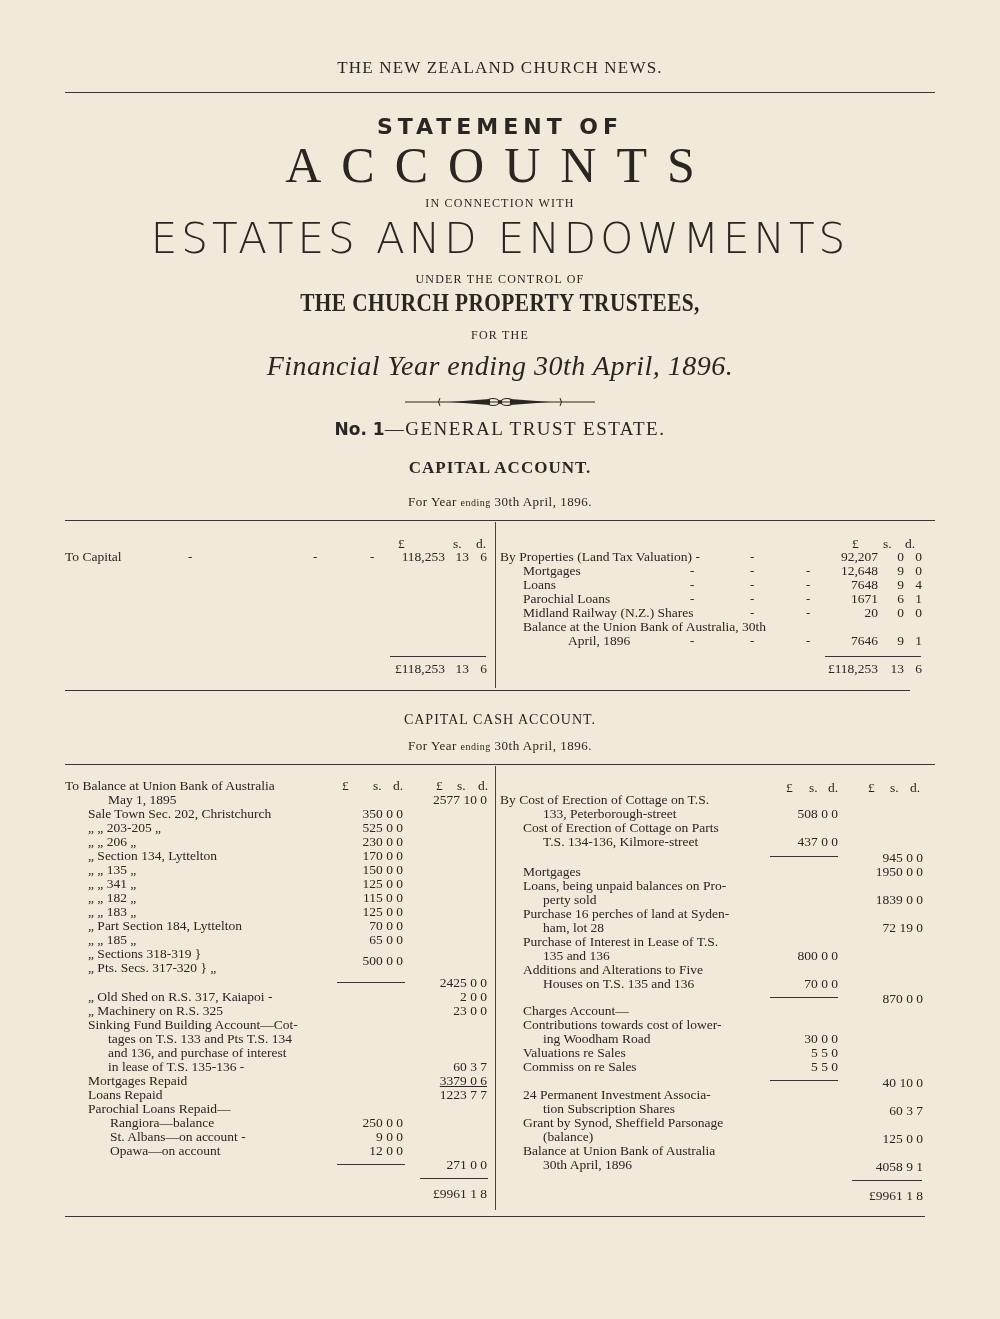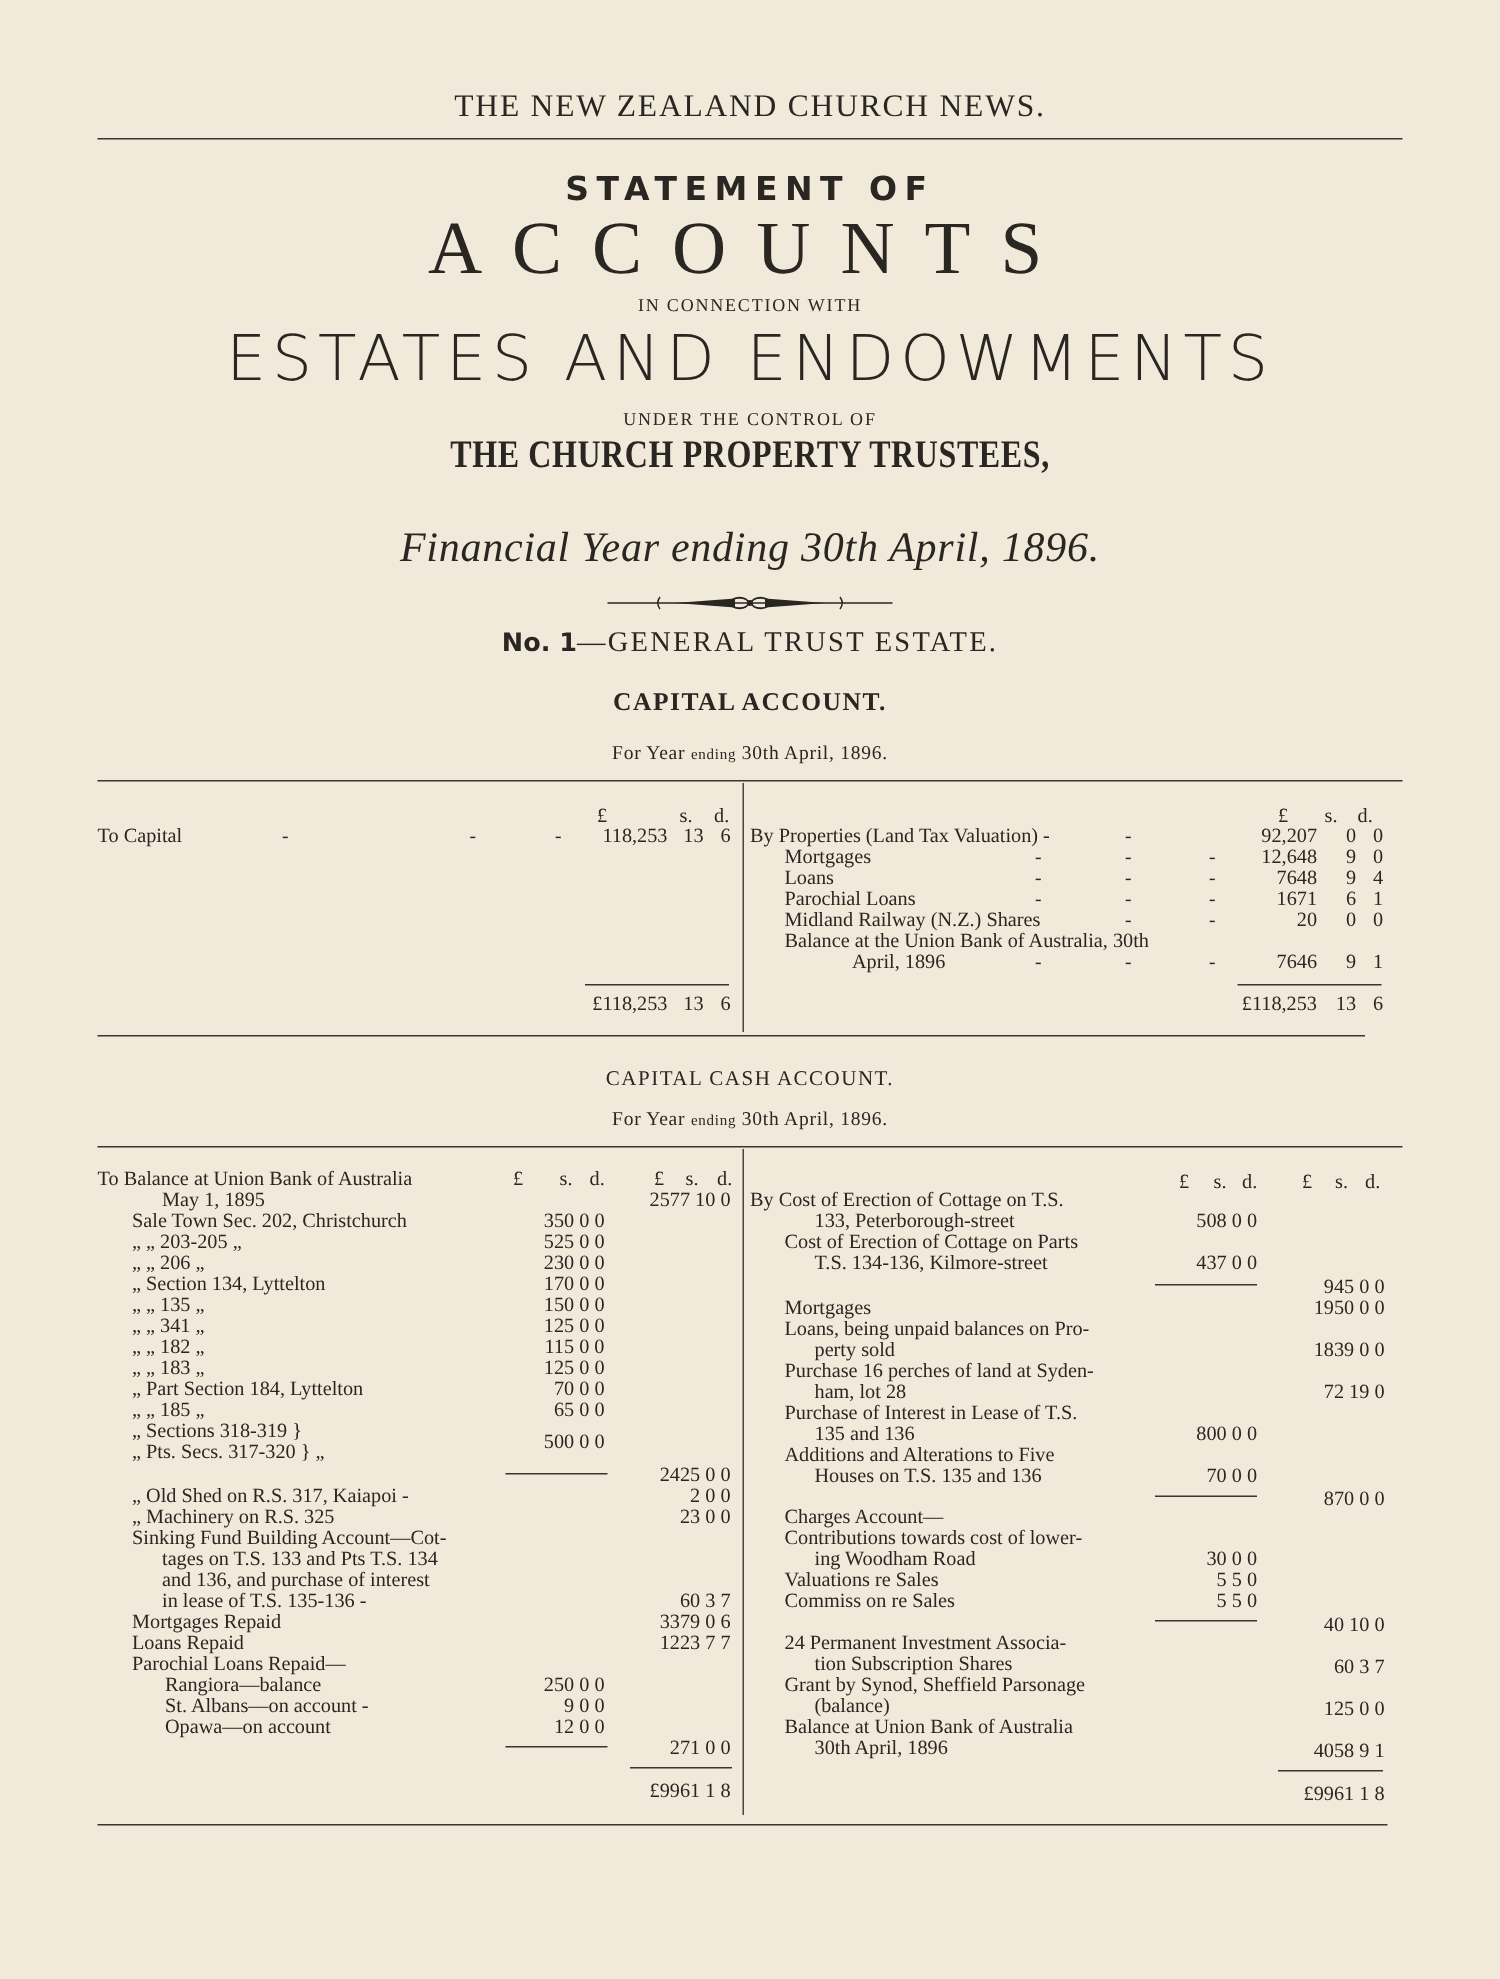--- a/index.html
+++ b/index.html
@@ -5,21 +5,21 @@
   html, body { margin: 0; padding: 0; }
   body {
     width: 1000px; height: 1319px; overflow: hidden;
     background: #f1e9da;
     font-family: "Liberation Serif", "DejaVu Serif", serif;
     color: #2a2622;
     position: relative;
   }
   .page { position: absolute; left: 0; top: 0; width: 1000px; height: 1319px; }
   .center { text-align: center; position: absolute; left: 0; width: 1000px; }
-  .running-head { top: 58px; font-size: 21px; letter-spacing: 1.2px; }
+  .running-head { top: 58px; font-size: 17px; letter-spacing: 1.2px; }
   .rule { position: absolute; height: 0; border-top: 1.5px solid #3a3530; }
   .t1 { top: 114px; font-family: "DejaVu Sans", sans-serif; font-weight: bold; font-size: 22px; letter-spacing: 5px; }
   .t2 { top: 140px; font-size: 50px; letter-spacing: 20px; line-height: 50px; }
   .t3 { top: 196px; font-size: 12px; letter-spacing: 1.2px; }
   .t4 { top: 214px; font-family: "DejaVu Sans", sans-serif; font-size: 42px; letter-spacing: 4px; line-height: 50px; font-weight: 300; }
   .t5 { top: 272px; font-size: 12px; letter-spacing: 1.2px; }
   .t6 { top: 288px; font-size: 26px; font-weight: bold; transform: scaleX(0.82); letter-spacing: 0.5px; }
   .t7 { top: 328px; font-size: 12px; letter-spacing: 1.2px; }
   .t8 { top: 350px; font-size: 28px; font-style: italic; letter-spacing: 0.5px; }
   .ornament { top: 395px; height: 14px; }
@@ -45,20 +45,21 @@
 
   <div class="center running-head">THE NEW ZEALAND CHURCH NEWS.</div>
   <div class="rule" style="left:65px; top:92px; width:870px;"></div>
 
   <div class="center t1">STATEMENT OF</div>
   <div class="center t2">ACCOUNTS</div>
   <div class="center t4">ESTATES AND ENDOWMENTS</div>
   <div class="center t3">IN CONNECTION WITH</div>
   <div class="center t5">UNDER THE CONTROL OF</div>
   <div class="center t6">THE CHURCH PROPERTY TRUSTEES,</div>
+  <div class="center t7">FOR THE</div>
   <div class="center t8">Financial Year ending 30th April, 1896.</div>
 
   <div class="center ornament">
     <svg width="200" height="14" viewBox="0 0 200 14">
       <line x1="5" y1="7" x2="195" y2="7" stroke="#2a2622" stroke-width="1"></line>
       <path d="M50 7 L90 4 L90 10 Z" fill="#2a2622"></path>
       <path d="M150 7 L110 4 L110 10 Z" fill="#2a2622"></path>
       <ellipse cx="93" cy="7" rx="6" ry="3.5" fill="none" stroke="#2a2622" stroke-width="1.2"></ellipse>
       <ellipse cx="107" cy="7" rx="6" ry="3.5" fill="none" stroke="#2a2622" stroke-width="1.2"></ellipse>
       <circle cx="100" cy="7" r="2" fill="#2a2622"></circle>
@@ -204,21 +205,21 @@
     <span class="row" style="left:88px; top:1004px;">„ Machinery on R.S. 325</span>
     <span class="num" style="right:513px; top:1004px;">23 0 0</span>
 
     <span class="row" style="left:88px; top:1018px;">Sinking Fund Building Account—Cot-</span>
     <span class="row" style="left:108px; top:1032px;">tages on T.S. 133 and Pts T.S. 134</span>
     <span class="row" style="left:108px; top:1046px;">and 136, and purchase of interest</span>
     <span class="row" style="left:108px; top:1060px;">in lease of T.S. 135-136 -</span>
     <span class="num" style="right:513px; top:1060px;">60 3 7</span>
 
     <span class="row" style="left:88px; top:1074px;">Mortgages Repaid</span>
-    <span class="num" style="right:513px; top:1074px;">3379 0 6</span>
+    <span class="num" style="right:513px; top:1074px;text-decoration:underline;">3379 0 6</span>
     <span class="row" style="left:88px; top:1088px;">Loans Repaid</span>
     <span class="num" style="right:513px; top:1088px;">1223 7 7</span>
     <span class="row" style="left:88px; top:1102px;">Parochial Loans Repaid—</span>
     <span class="row" style="left:110px; top:1116px;">Rangiora—balance</span>
     <span class="num" style="right:597px; top:1116px;">250 0 0</span>
     <span class="row" style="left:110px; top:1130px;">St. Albans—on account -</span>
     <span class="num" style="right:597px; top:1130px;">9 0 0</span>
     <span class="row" style="left:110px; top:1144px;">Opawa—on account</span>
     <span class="num" style="right:597px; top:1144px;">12 0 0</span>
 

